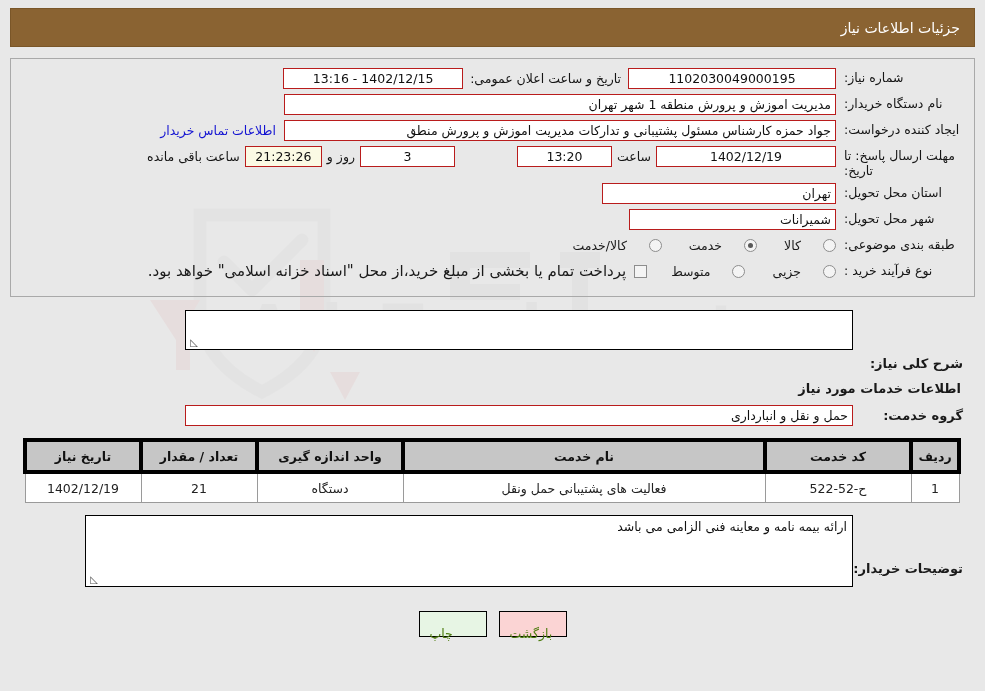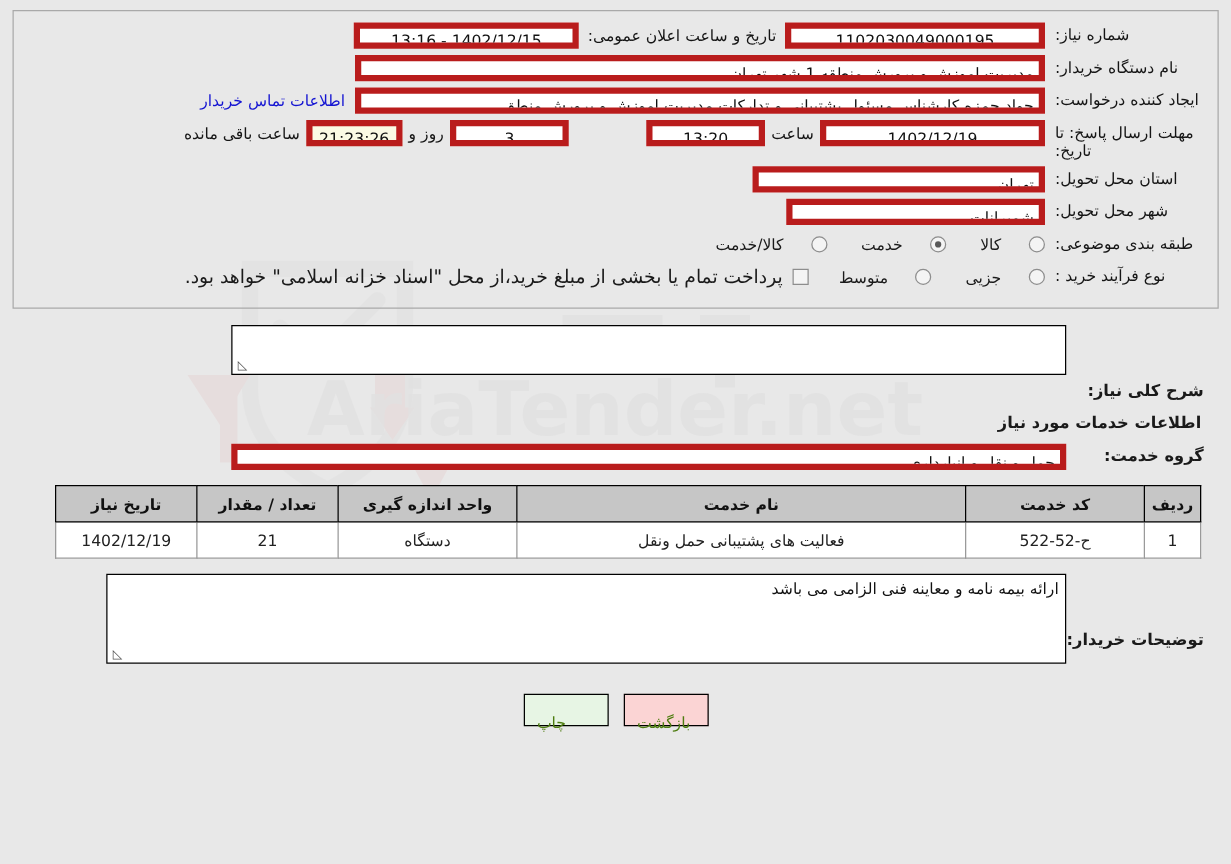--- a/index.html
+++ b/index.html
@@ -81,21 +81,21 @@
   }
   .fieldzone {
     flex: 1 1 auto;
     display: flex;
     flex-direction: row;
     align-items: center;
     min-height: 22px;
   }
 
   .box {
-    border: 5px solid #b91c1c;
+    border: 1px solid #b91c1c;
     background: #fff;
     height: 21px;
     line-height: 19px;
     box-sizing: border-box;
     padding: 0 4px;
     font-size: 12.5px;
     text-align: center;
     overflow: hidden;
     white-space: nowrap;
     color: #111;
@@ -255,21 +255,21 @@
   
   table.svc {
     border-collapse: collapse;
     width: 898px;
     margin: 0 4px 12px 0;
     font-size: 12.5px;
     table-layout: fixed;
   }
   table.svc th {
     background: #c6c6c6;
-    border: 1px solid #000000;
+    border: 4px solid #000000;
     height: 26px;
     font-weight: bold;
     color: #111;
     text-align: center;
     font-size: 12.5px;
   }
   table.svc td {
     background: #ffffff;
     border: 1px solid #9a9a9a;
     height: 26px;
@@ -323,20 +323,21 @@
       <path d="M300 260 L324 260 L324 330 L300 330 Z"></path>
       <path d="M296 326 L332 326 L314 352 Z"></path>
       <path d="M330 372 L360 372 L345 400 Z"></path>
     </g>
     <text x="492" y="348" text-anchor="middle" font-family="DejaVu Sans, sans-serif" font-size="60" font-weight="bold" fill="#cfcfcf" opacity="0.85">AriaTender.net</text>
   </g>
 </svg>
 
 <div class="page">
 
+  <div class="titlebar">جزئیات اطلاعات نیاز</div>
 
   <div class="panel">
 
     <div class="row">
       <div class="lbl">شماره نیاز:</div>
       <div class="fieldzone">
         <div class="box w-need">1102030049000195</div>
         <div class="inline-lbl">تاریخ و ساعت اعلان عمومی:</div>
         <div class="box w-date">1402/12/15 - 13:16</div>
       </div>

